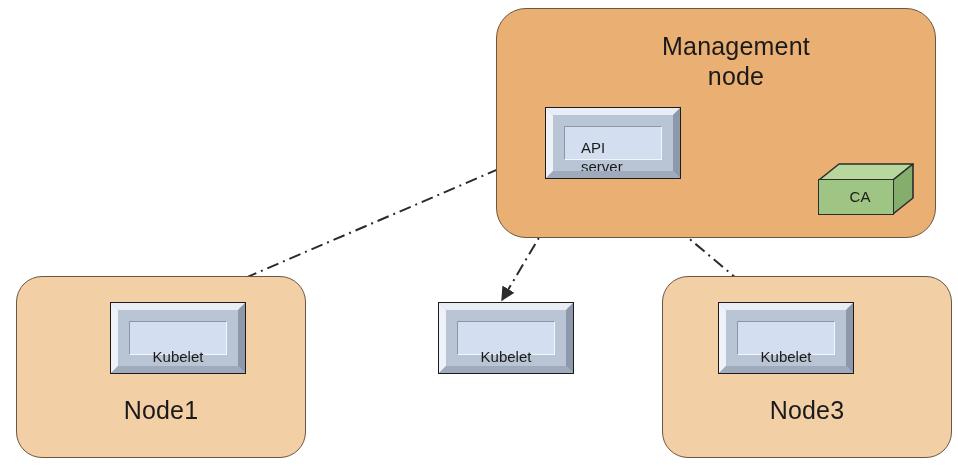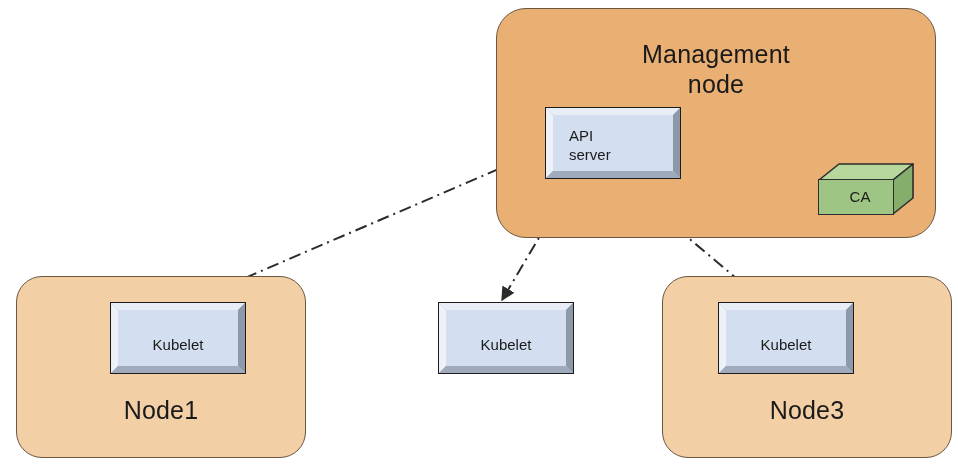--- a/index.html
+++ b/index.html
@@ -55,34 +55,35 @@
     position: absolute;
     left: 0;
     width: 100%;
     text-align: center;
     color: #1a1a1a;
     font-size: 25px;
     line-height: 30px;
     letter-spacing: 0.2px;
   }
   #management-node .group-title {
-    top: 30px;
+    top: 22px;
+    margin-left: 20px;
   }
   .worker-node .group-title {
     top: 118px;
     font-size: 25px;
   }
 
   
   .bevel-box {
     position: absolute;
     box-sizing: border-box;
     border: 1.5px solid #1c1c1c;
     background: #b9c4d4;
-    padding: 6px;
+    padding: 18px;
   }
   .bevel-box .bevel-inner {
     position: relative;
     width: 100%;
     height: 100%;
     box-sizing: border-box;
     background: #d3dff0;
     border-top: 1px solid #8b97a8;
     border-left: 1px solid #8b97a8;
     border-right: 1px solid #f2f6fb;

